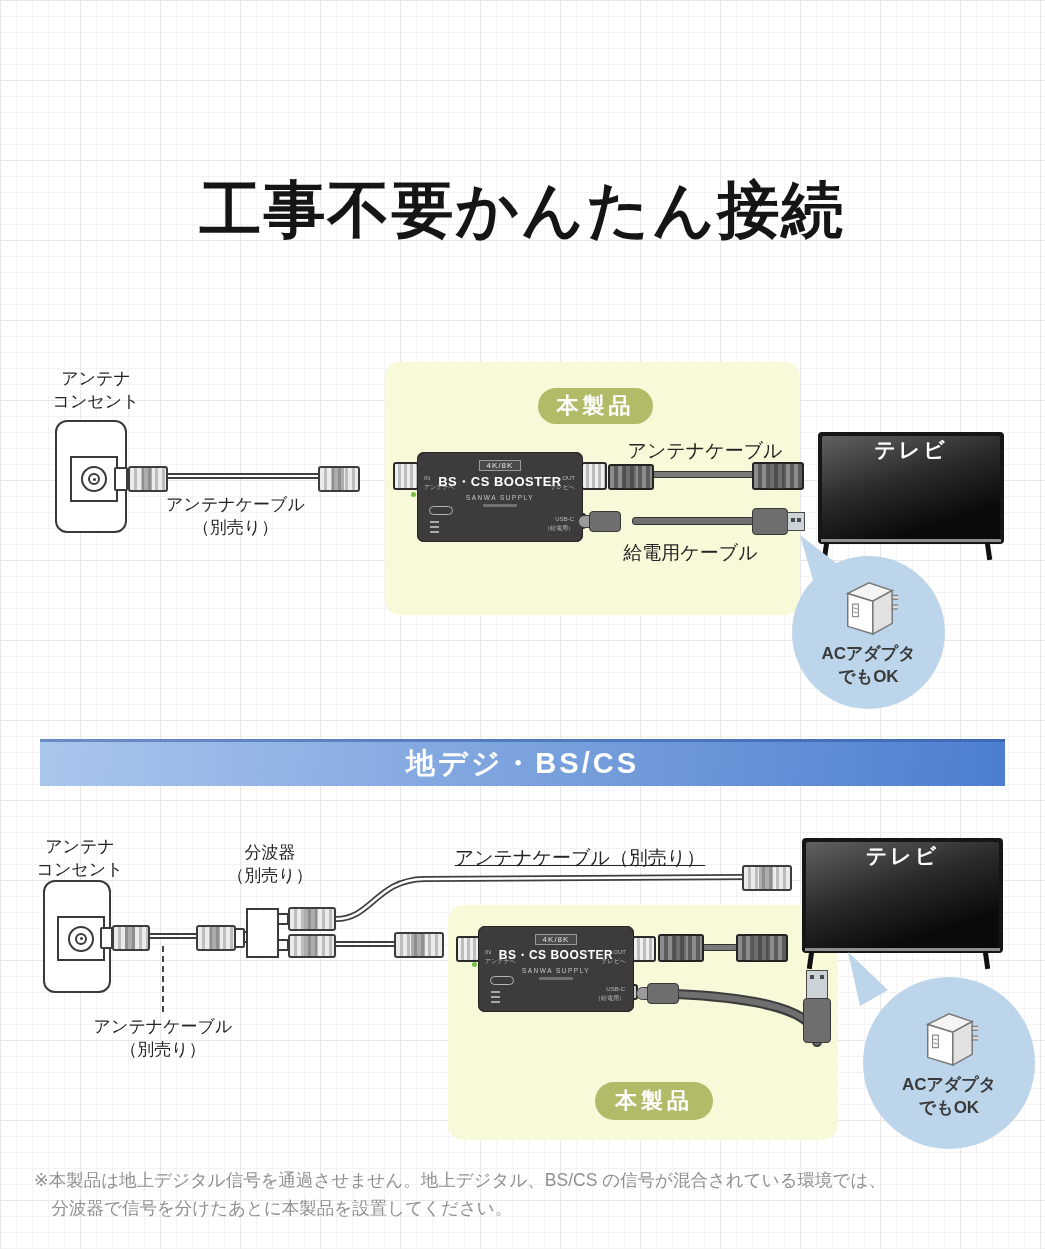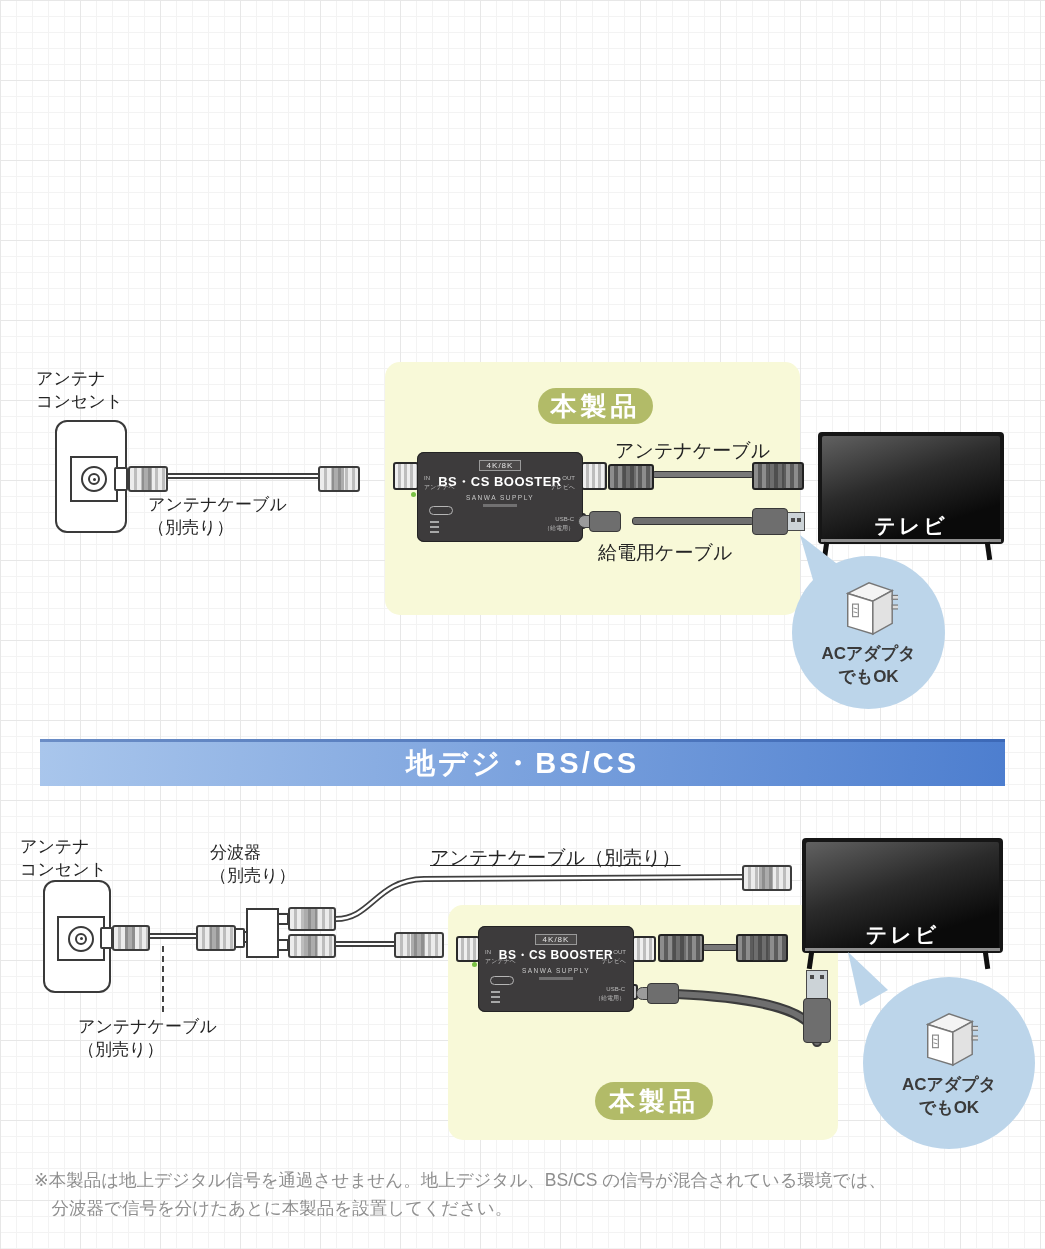--- a/index.html
+++ b/index.html
@@ -15,27 +15,27 @@
   .title-sub{position:absolute;left:0;top:120px;width:100%;text-align:center;
     font-size:40px;font-weight:bold;letter-spacing:3px;color:var(--accent-blue,#5b97e6);}
   .title-main{position:absolute;left:0;top:168px;width:100%;text-align:center;
     font-size:62px;font-weight:900;letter-spacing:2px;color:#151515;}
   .banner{position:absolute;left:40px;width:965px;height:47px;
     background:linear-gradient(95deg,var(--banner-light,#a9c6ec),var(--banner-dark,#4d7ecf));
     border-top:3px solid rgba(43,84,160,.5);
     color:#fff;font-weight:bold;font-size:29px;letter-spacing:3px;
     display:flex;align-items:center;justify-content:center;}
   .panel{position:absolute;background:var(--panel-yellow,#f8f9d8);border-radius:15px;z-index:1;}
-  .lbl{position:absolute;color:#242424;font-size:17px;line-height:1.35;
+  .lbl{position:absolute;color:#242424;font-size:17px;line-height:1.35;text-align:center;
     white-space:pre-line;z-index:3;}
   .lbl.big{font-size:19px;}
   .note{position:absolute;color:var(--note-gray,#8f8f8f);font-size:17.5px;line-height:1.6;
     white-space:pre-line;z-index:3;}
   .pill{position:absolute;background:var(--pill-green,#b2bb68);border-radius:999px;color:#fff;
-    font-weight:bold;font-size:26px;letter-spacing:4px;display:flex;align-items:center;
+    font-weight:bold;font-size:22px;letter-spacing:4px;display:flex;align-items:center;
     justify-content:center;z-index:3;}
   
   .outlet{position:absolute;background:#fff;border:2.5px solid #3a3a3a;border-radius:12px;z-index:3;}
   .plate{position:absolute;background:#fff;border:2px solid #3a3a3a;display:flex;
     align-items:center;justify-content:center;z-index:3;}
   .c1{width:26px;height:26px;border:2px solid #3a3a3a;border-radius:50%;display:flex;
     align-items:center;justify-content:center;}
   .c2{width:12px;height:12px;border:2px solid #3a3a3a;border-radius:50%;display:flex;
     align-items:center;justify-content:center;}
   .c3{width:3px;height:3px;background:#3a3a3a;border-radius:50%;}
@@ -86,21 +86,21 @@
   .usba-v{position:absolute;z-index:4;}
   .usba-v .tipm{position:absolute;left:3px;top:0;width:22px;height:29px;background:#ccd3d7;
     border:1.5px solid #4a4a4a;}
   .usba-v .tipm::before,.usba-v .tipm::after{content:'';position:absolute;top:4px;width:4px;
     height:4px;background:#4a4a4a;}
   .usba-v .tipm::before{left:3px;} .usba-v .tipm::after{right:3px;}
   .usba-v .body{position:absolute;left:0;top:28px;width:28px;height:45px;background:#6e6e6e;
     border:1.5px solid #393939;border-radius:4px;}
   
   .tv{position:absolute;background:#161616;border-radius:4px;padding:4px;z-index:3;}
-  .tv .screen{width:100%;height:100%;border-radius:2px;display:flex;align-items:flex-end;
+  .tv .screen{width:100%;height:100%;border-radius:2px;display:flex;align-items:flex-start;
     justify-content:center;background:linear-gradient(162deg,#616161 0%,#2b2b2b 42%,#0a0a0a 78%);}
   .tv .screen span{color:#fff;font-weight:bold;font-size:21px;letter-spacing:3px;}
   .tv .strip{position:absolute;left:3px;right:3px;bottom:2px;height:3px;background:#8f8f8f;}
   .tv-leg{position:absolute;width:5px;height:18px;background:#101010;z-index:3;}
   
   .bubble{position:absolute;border-radius:50%;background:var(--bubble-blue,#bcd5ea);z-index:6;
     display:flex;flex-direction:column;align-items:center;justify-content:center;text-align:center;}
   .bubble .btext{font-size:17px;font-weight:bold;color:#3a3a3a;line-height:1.35;
     white-space:pre-line;margin-top:5px;}
   .tail{position:absolute;z-index:5;}
@@ -111,20 +111,21 @@
   .c-out{fill:none;stroke:#3f3f3f;stroke-width:6;}
   .c-in{fill:none;stroke:#fff;stroke-width:2.5;}
   .u-out{fill:none;stroke:#3c3c3c;stroke-width:10;stroke-linecap:round;}
   .u-in{fill:none;stroke:#6f6f6f;stroke-width:6;stroke-linecap:round;}
 </style>
 </head>
 <body>
 
 <div class="page">
 
+  <div class="title-main">工事不要かんたん接続</div>
 
 
   <div class="panel" style="left:385px;top:362px;width:415px;height:253px;"></div>
 
   <div class="lbl" style="left:36px;top:368px;width:120px;">アンテナ
 コンセント</div>
   <div class="outlet" style="left:55px;top:420px;width:72px;height:113px;"></div>
   <div class="plate" style="left:70px;top:456px;width:48px;height:46px;">
     <span class="c1">
         <span class="c2">

